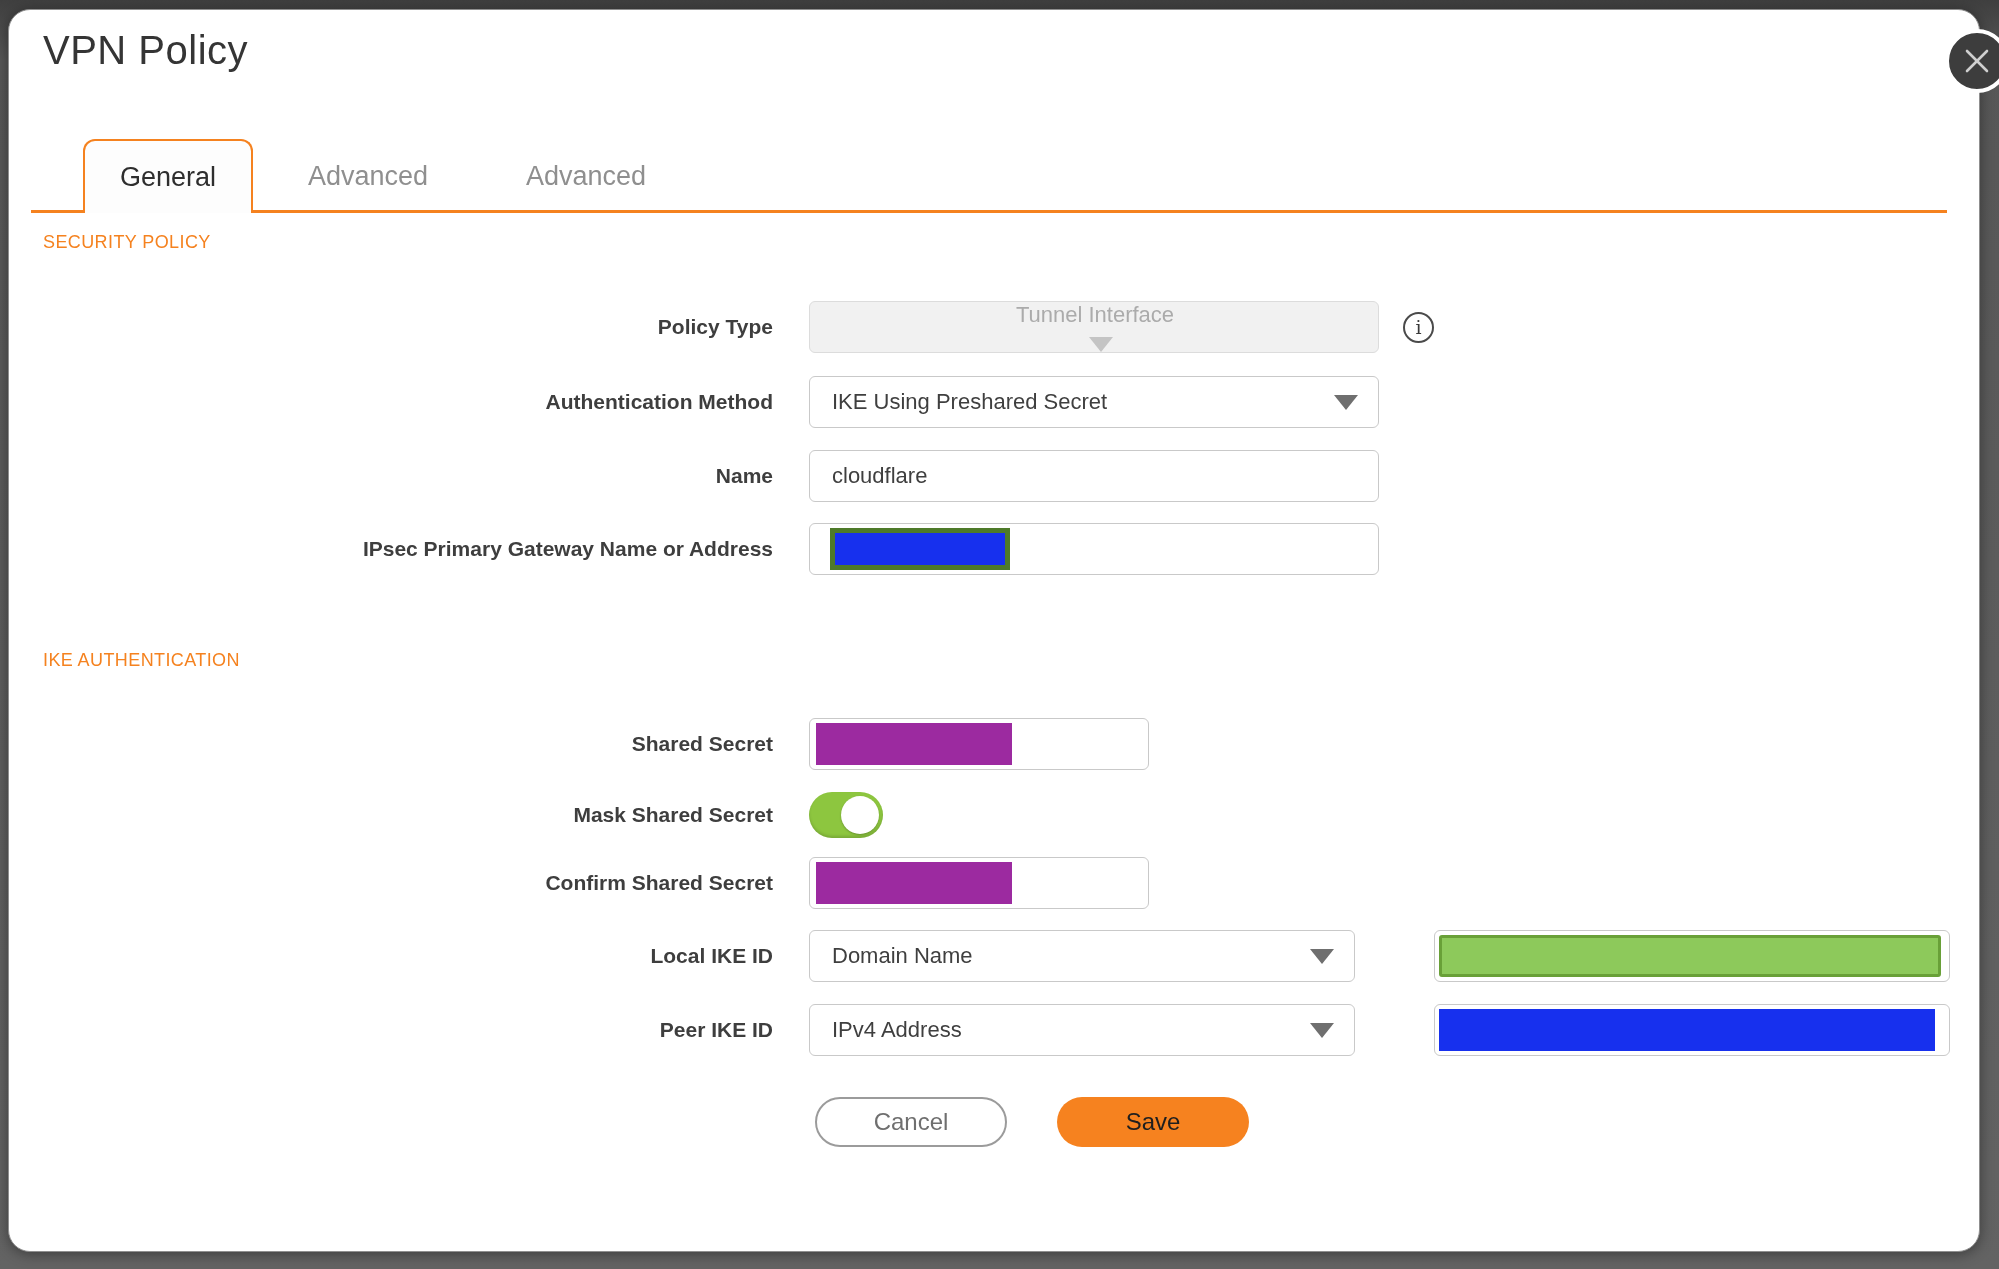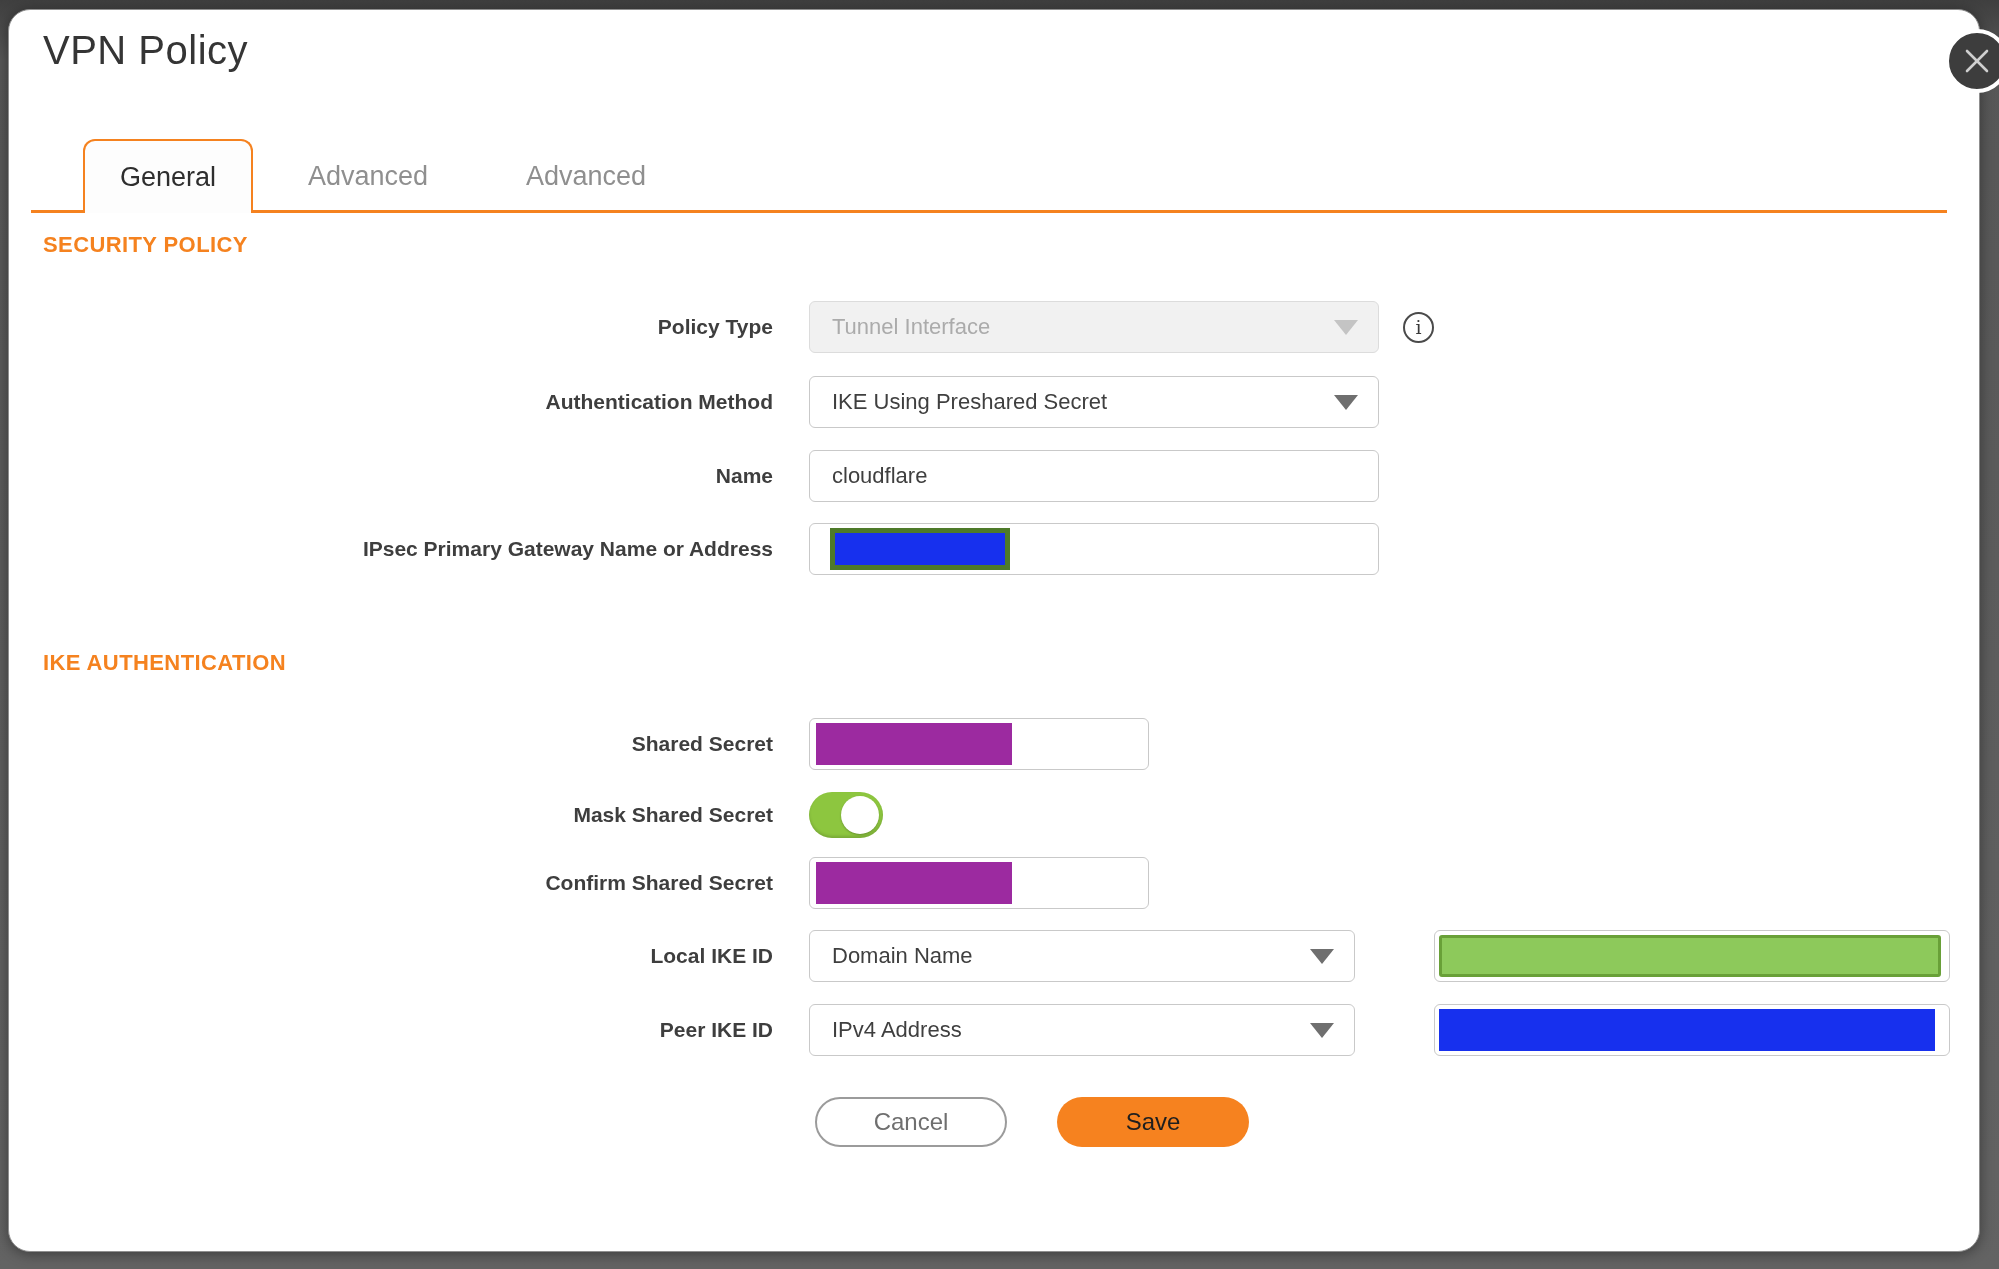--- a/index.html
+++ b/index.html
@@ -35,41 +35,41 @@
     background:#fdfdfd; color:#2e2e2e;
     border:2px solid #f5821f; border-bottom:none;
     border-radius:12px 12px 0 0;
   }
   .tab-underline {
     position:absolute; top:200px; left:22px; width:1916px; height:3px;
     background:#f5821f; z-index:1;
   }
   .section-title {
     position:absolute; left:34px;
-    font-size:22px; font-weight:700; color:#f5821f; letter-spacing:.4px;
+    font-size:18px; font-weight:400; color:#f5821f; letter-spacing:.4px;
   }
   
   .row { position:absolute; left:20px; display:flex; align-items:center; }
   .lbl {
     width:780px; text-align:right; padding-right:36px;
     font-size:21px; font-weight:700; color:#3e3e3e;
   }
   .field {
     position:relative; height:52px; width:570px;
     border:1px solid #c9c9c9; border-radius:6px; background:#fff;
     display:flex; align-items:center;
     font-size:22px; color:#3f3f3f; padding:0 20px 0 22px;
   }
   .select { justify-content:space-between; cursor:pointer; }
   .caret {
     width:0; height:0;
     border-left:12px solid transparent; border-right:12px solid transparent;
     border-top:15px solid #6f6f6f; margin-left:12px; flex:none;
   }
-  .field.disabled { background:#f1f1f1; border-color:#dcdcdc; color:#ababab; cursor:default; }
+  .field.disabled { background:#f1f1f1; border-color:#dcdcdc; color:#ababab; cursor:default;flex-direction:column; }
   .field.disabled .caret { border-top-color:#c4c4c4; }
   .info-icon {
     width:31px; height:31px; margin-left:24px; flex:none;
     border:2px solid #4a4a4a; border-radius:50%;
     display:flex; align-items:center; justify-content:center;
     font-family:"DejaVu Serif", serif; font-size:19px; color:#3a3a3a; cursor:pointer;
   }
   input.text-input { outline:none; font-family:"Liberation Sans",sans-serif; }
   
   .redact-gateway {

